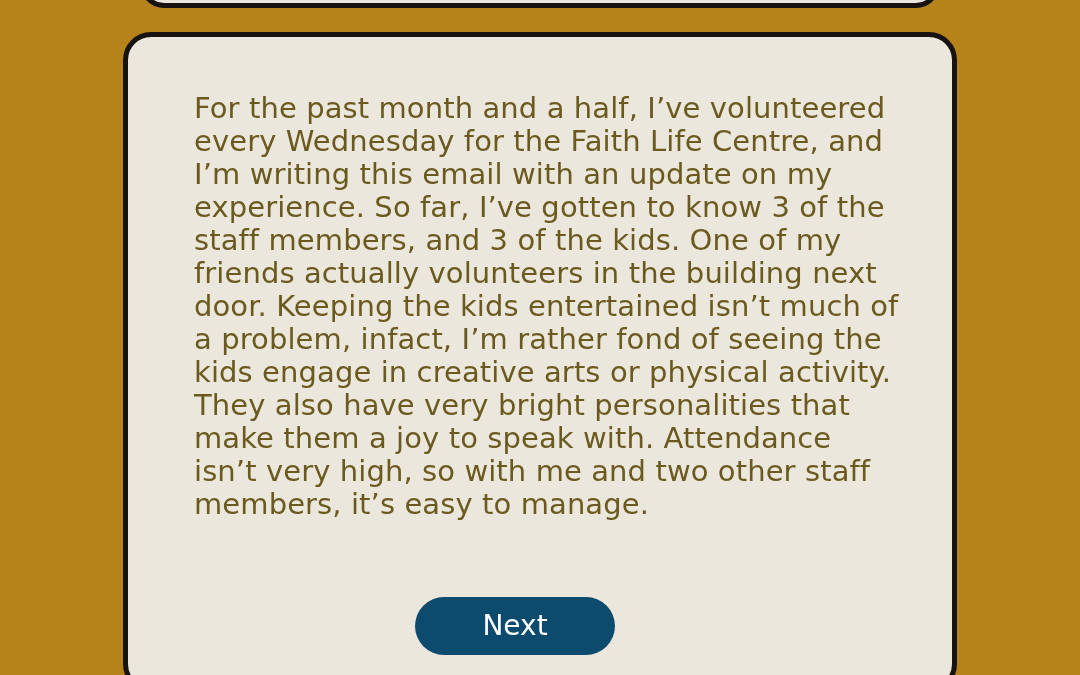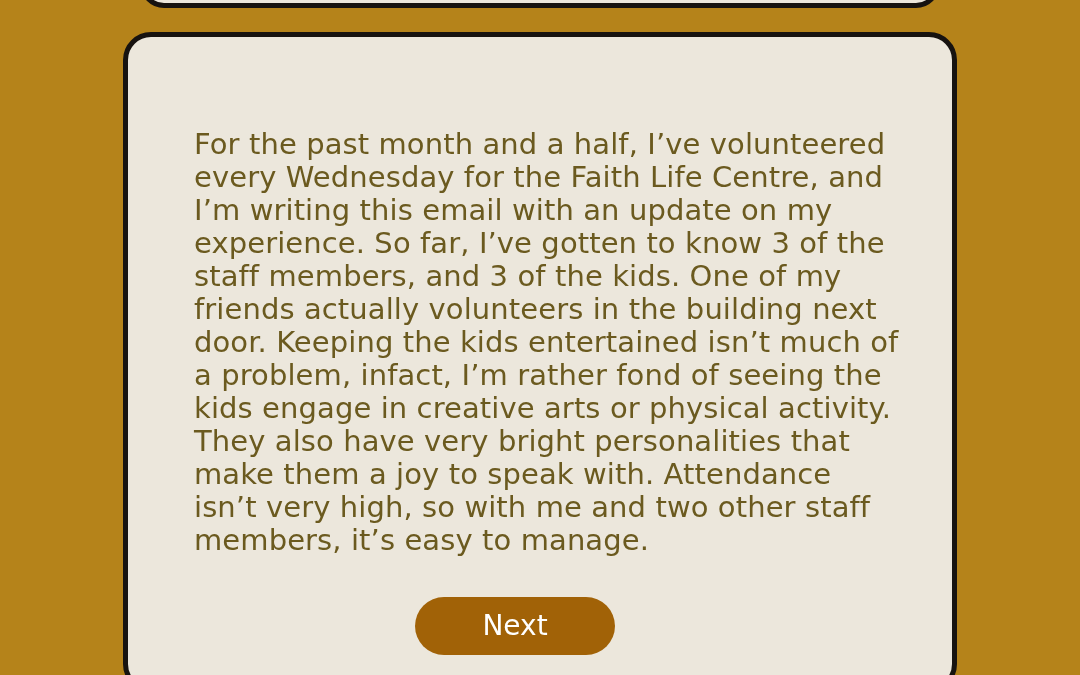--- a/index.html
+++ b/index.html
@@ -47,29 +47,28 @@
     left: 66px;
     top: 55px;
     width: 706px;
     color: #6b5a1f;
     font-family: "DejaVu Sans", sans-serif;
     font-size: 29px;
     line-height: 33px;
     letter-spacing: 0.1px;
     white-space: pre-wrap;
     font-weight: 400;
-    margin-top: 36px;
   }
   .next-button {
     position: absolute;
     left: 287px;
     top: 560px;
     width: 200px;
     height: 58px;
-    background: #a16207;
+    background: #0c4a6e;
     border: none;
     border-radius: 29px;
     color: #ffffff;
     font-family: "DejaVu Sans", sans-serif;
     font-size: 28px;
     line-height: 58px;
     text-align: center;
     cursor: pointer;
     padding: 0;
   }

